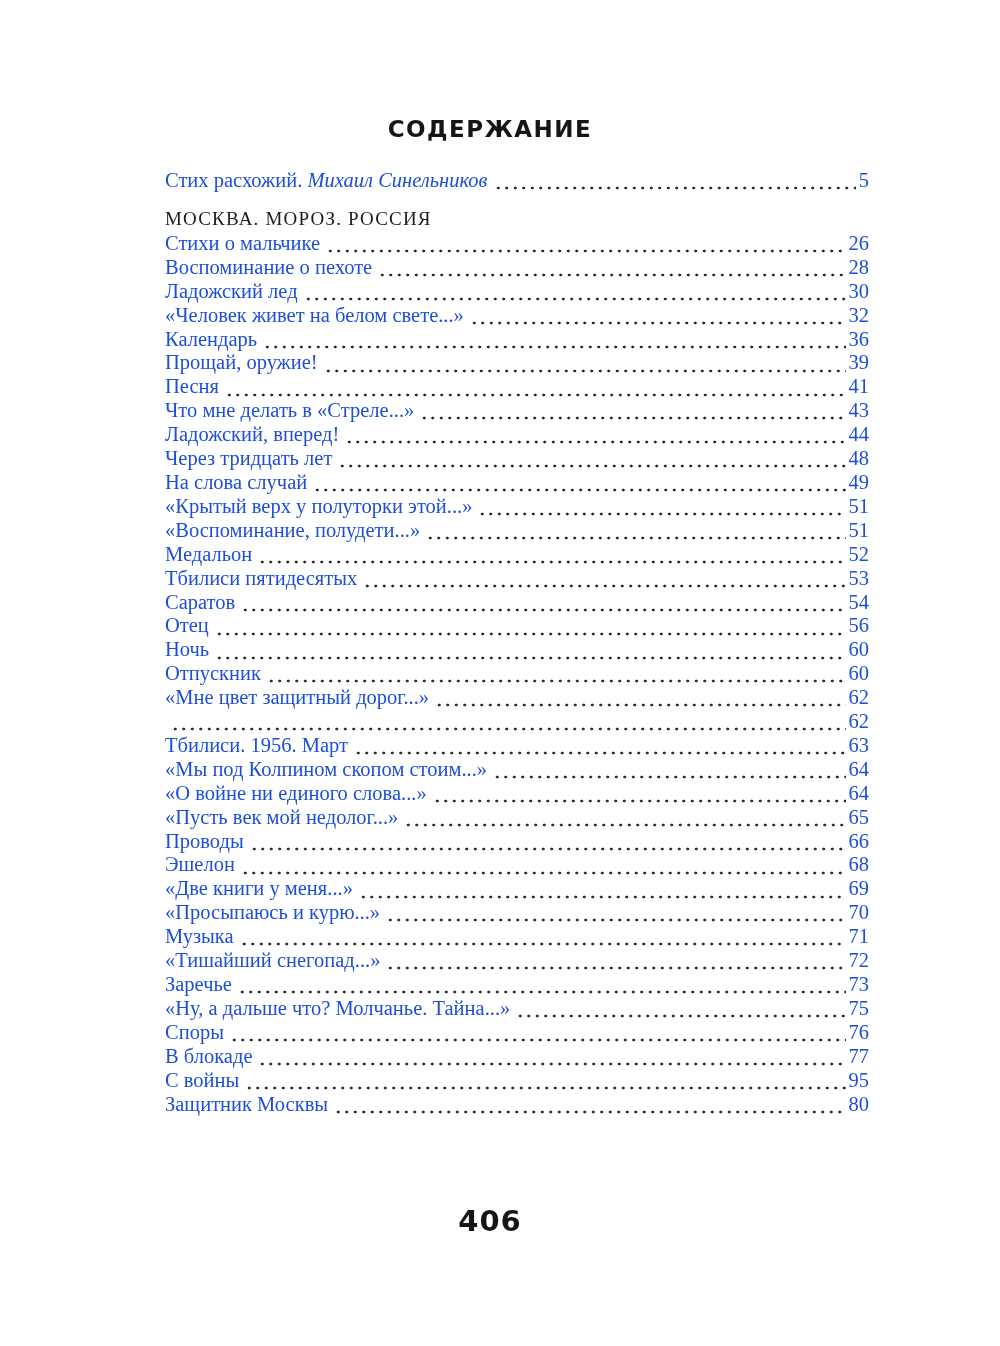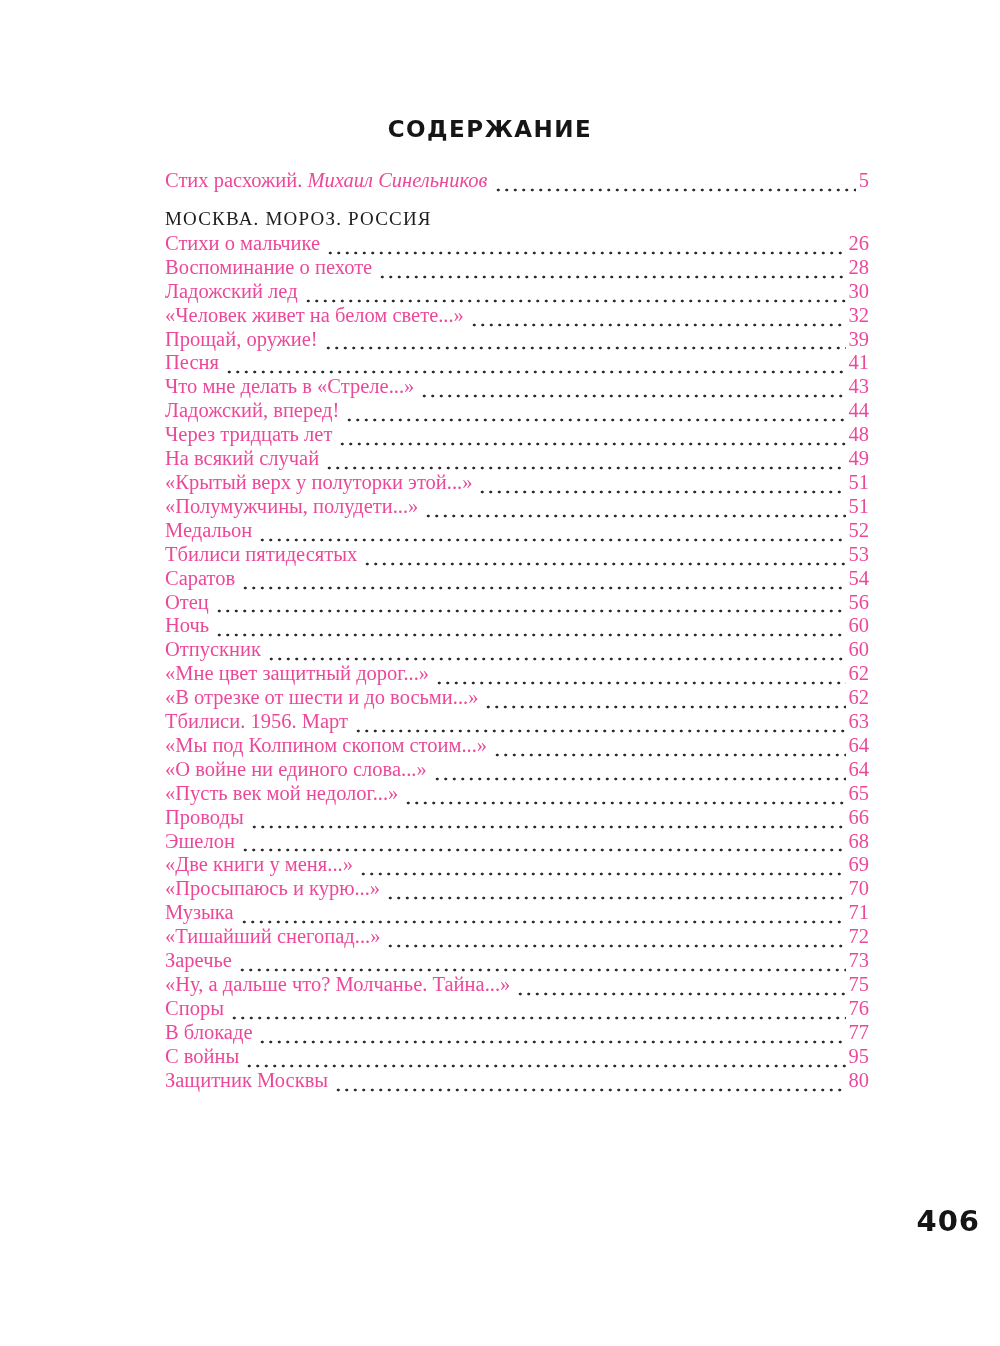--- a/index.html
+++ b/index.html
@@ -29,24 +29,24 @@
     color: #151515;
   }
 
   .content {
     margin-left: 165px;
     margin-right: 111px;
   }
 
   .toc-row {
     display: flex;
-    align-items: flex-end;
+    align-items: center;
     font-size: 20.5px;
     line-height: 23.9px;
-    color: #ec4899;
+    color: #1d4ed8;
     white-space: nowrap;
   }
 
   .first-entry {
     margin-top: 27px;
   }
 
   .entry-title {
     flex: 0 0 auto;
   }
@@ -79,21 +79,21 @@
     font-size: 19px;
     letter-spacing: 1.2px;
     color: #1c1c1c;
   }
 
   .footer-page-number {
     position: absolute;
     left: 0;
     right: 0;
     bottom: 108px;
-    text-align: right;
+    text-align: center;
     font-family: "DejaVu Sans", sans-serif;
     font-weight: bold;
     font-size: 29px;
     letter-spacing: 1px;
     color: #151515;
   }
 </style>
 </head>
 <body>
 
@@ -131,20 +131,25 @@
     <span class="entry-page">30</span>
   </div>
 
   <div class="toc-row">
     <span class="entry-title">«Человек живет на белом свете...»</span>
     <span class="leader"></span>
     <span class="entry-page">32</span>
   </div>
 
 
+  <div class="toc-row">
+    <span class="entry-title">Календарь</span>
+    <span class="leader"></span>
+    <span class="entry-page">36</span>
+  </div>
 
   <div class="toc-row">
     <span class="entry-title">Прощай, оружие!</span>
     <span class="leader"></span>
     <span class="entry-page">39</span>
   </div>
 
   <div class="toc-row">
     <span class="entry-title">Песня</span>
     <span class="leader"></span>
@@ -163,33 +168,33 @@
     <span class="entry-page">44</span>
   </div>
 
   <div class="toc-row">
     <span class="entry-title">Через тридцать лет</span>
     <span class="leader"></span>
     <span class="entry-page">48</span>
   </div>
 
   <div class="toc-row">
-    <span class="entry-title">На всякий случай</span>
+    <span class="entry-title">На слова случай</span>
     <span class="leader"></span>
     <span class="entry-page">49</span>
   </div>
 
   <div class="toc-row">
     <span class="entry-title">«Крытый верх у полуторки этой...»</span>
     <span class="leader"></span>
     <span class="entry-page">51</span>
   </div>
 
   <div class="toc-row">
-    <span class="entry-title">«Полумужчины, полудети...»</span>
+    <span class="entry-title">«Воспоминание, полудети...»</span>
     <span class="leader"></span>
     <span class="entry-page">51</span>
   </div>
 
   <div class="toc-row">
     <span class="entry-title">Медальон</span>
     <span class="leader"></span>
     <span class="entry-page">52</span>
   </div>
 
@@ -223,21 +228,20 @@
     <span class="entry-page">60</span>
   </div>
 
   <div class="toc-row">
     <span class="entry-title">«Мне цвет защитный дорог...»</span>
     <span class="leader"></span>
     <span class="entry-page">62</span>
   </div>
 
   <div class="toc-row">
-    <span class="entry-title">«В отрезке от шести и до восьми...»</span>
     <span class="leader"></span>
     <span class="entry-page">62</span>
   </div>
 
   <div class="toc-row">
     <span class="entry-title">Тбилиси. 1956. Март</span>
     <span class="leader"></span>
     <span class="entry-page">63</span>
   </div>
 

